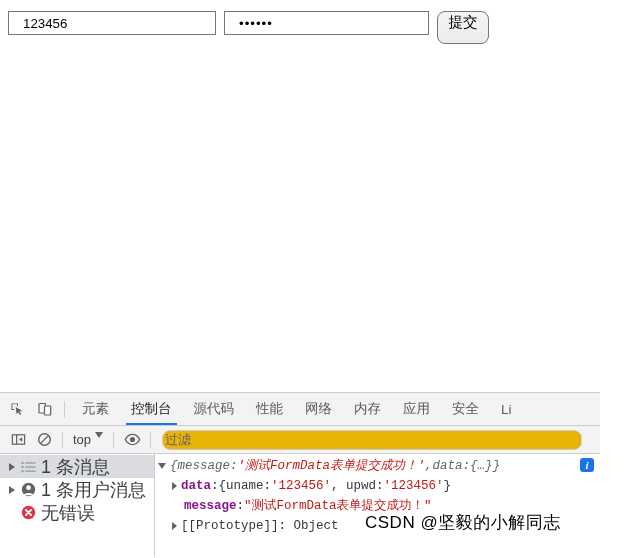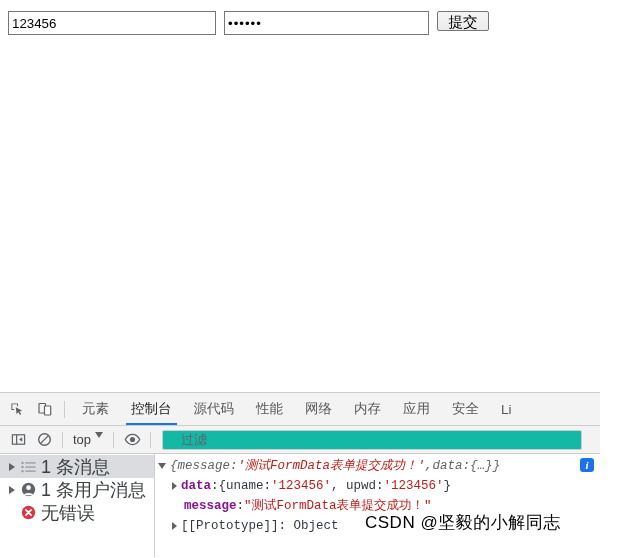--- a/index.html
+++ b/index.html
@@ -35,40 +35,40 @@
   }
   .text-field {
     width: 208px;
     height: 24px;
     box-sizing: border-box;
     border: 1px solid #767676;
     background: #ffffff;
     color: #000000;
     font-family: "Liberation Sans", sans-serif;
     font-size: 13.3px;
-    padding: 1px 3px;
+    padding: 1px 14px;
     border-radius: 0;
     outline: none;
   }
   .text-field::placeholder { color: #757575; }
   #pwd-field {
     width: 205px;
     letter-spacing: 1px;
   }
   #submit-button {
-    height: 20px;
+    height: 33px;
     min-width: 52px;
     box-sizing: border-box;
     border: 1px solid #767676;
     background: linear-gradient(#f4f4f4, #ececec);
     color: #000000;
     font-family: "Liberation Sans", sans-serif;
     font-size: 14.6px;
     padding: 1px 8px 12px 8px;
-    border-radius: 2px;
+    border-radius: 8px;
     cursor: default;
   }
 
   
   #devtools {
     position: absolute;
     left: 0;
     top: 392px;
     width: 600px;
     height: 166px;
@@ -172,25 +172,25 @@
     border-left: 4.5px solid transparent;
     border-right: 4.5px solid transparent;
     border-top: 6px solid #5f6368;
   }
   #filter-input {
     margin-left: 6px;
     height: 20px;
     width: 420px;
     box-sizing: border-box;
     border: 1px solid #cdcdcd;
-    background: #14b8a6;
+    background: #eab308;
     font-size: 13px;
     color: #202124;
-    padding: 0 18px;
-    border-radius: 2px;
+    padding: 0 2px;
+    border-radius: 8px;
     outline: none;
     font-family: "Liberation Sans", sans-serif;
   }
   #filter-input::placeholder { color: #5f6368; }
 
   
   #console-body {
     position: relative;
     display: flex;
     height: 103px;

